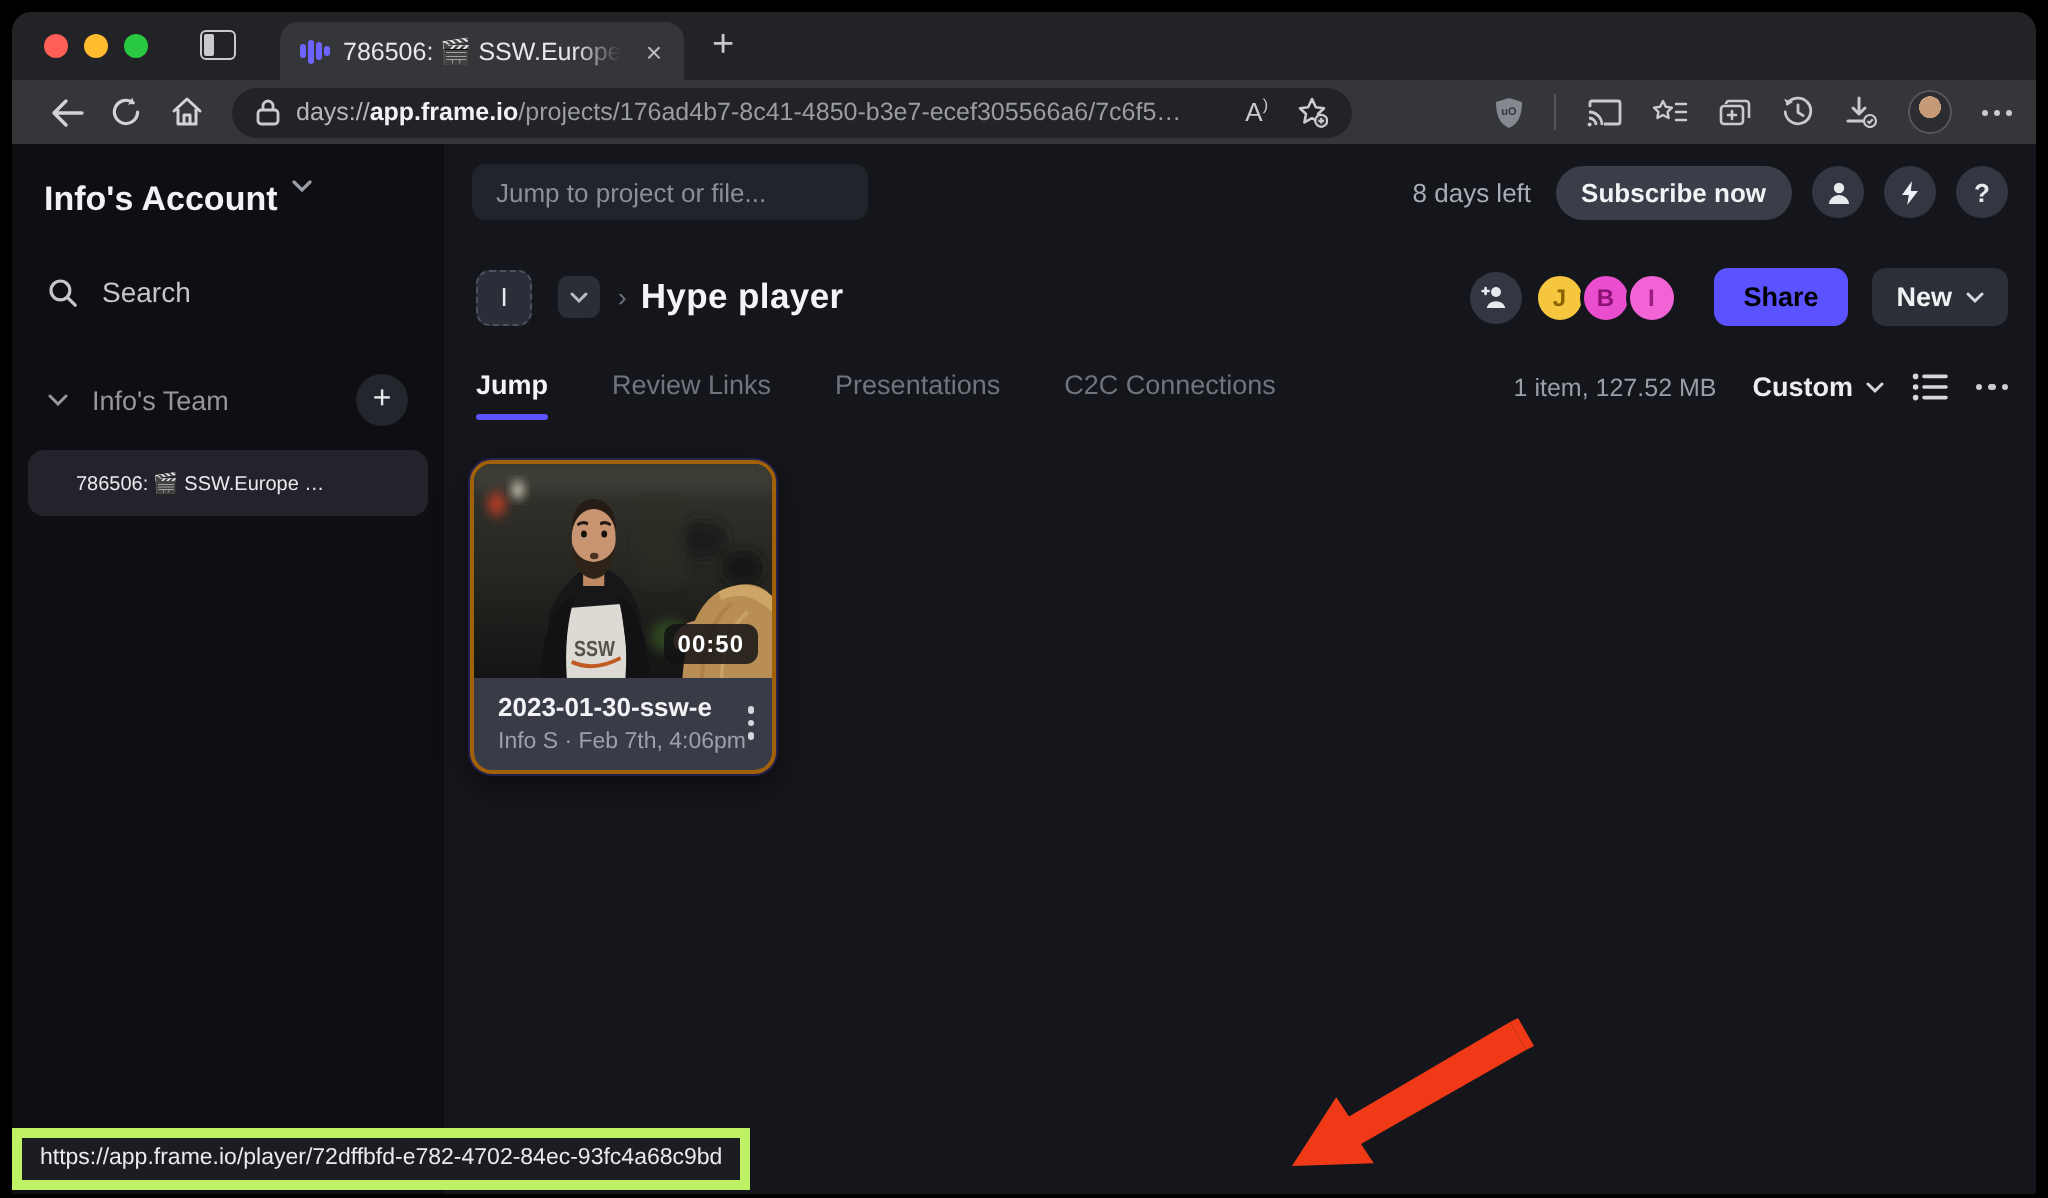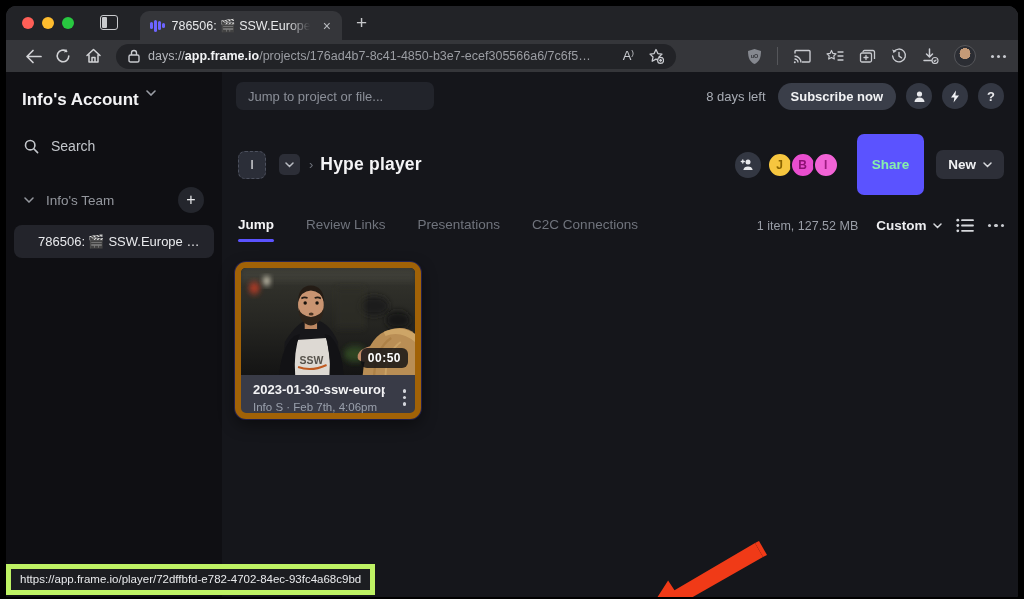--- a/index.html
+++ b/index.html
@@ -44,21 +44,21 @@
   .app { flex:1; display:flex; min-height:0; position:relative; }
 
   
   .sidebar { width:216px; background:#0f0f13; flex:0 0 auto; padding-top:18px; position:relative; }
   .account { display:flex; gap:7px; padding:0 16px; color:#f2f2f4; font-size:17px; font-weight:bold; }
   .side-search { display:flex; align-items:flex-end; gap:12px; padding:0 18px; margin-top:28px; color:#c3c6cb; font-size:14px; }
   .team-row { display:flex; align-items:center; gap:12px; padding:0 18px; margin-top:33px; color:#94979e; font-size:13.5px; }
   .plus-circle { margin-left:auto; width:26px; height:26px; border-radius:50%; background:#24262d; color:#e8e9ec;
                  display:flex; align-items:center; justify-content:center; font-size:16px; }
   .side-item { margin:12px 8px 0; height:33px; background:#23242b; border-radius:8px; display:flex; align-items:center;
-               padding:0 12px 0 24px; color:#e9eaed; font-size:13px; white-space:nowrap; overflow:hidden; }
+               padding:0 12px 0 24px; color:#e9eaed; font-size:10px; white-space:nowrap; overflow:hidden; }
 
   
   .main { flex:1; background:#15161b; position:relative; min-width:0; }
   .hdr-row { display:flex; align-items:center; padding:10px 14px 0 14px; }
   .jump { width:198px; height:28px; background:#22242b; border:none; border-radius:7px; color:#8b8f98;
           font-size:13px; padding:0 12px; font-family:"Liberation Sans",sans-serif; outline:none; }
   .jump::placeholder { color:#8b8f98; }
   .hdr-right { margin-left:auto; display:flex; align-items:center; gap:10px; }
   .trial { color:#a8acb4; font-size:13px; margin-right:2px; }
   .subscribe { background:#3a3e49; color:#f2f3f5; font-size:13px; font-weight:bold; border-radius:14px; padding:6px 13px; }
@@ -69,35 +69,35 @@
   .proj-avatar { width:28px; height:28px; border-radius:7px; background:#2b2e38; border:1px dashed #4d515e;
                  color:#e8e9ec; font-size:13px; display:flex; align-items:center; justify-content:center; }
   .proj-chev { width:21px; height:21px; border-radius:5px; background:#2c2e37; margin-left:13px;
                display:flex; align-items:center; justify-content:center; }
   .crumb-sep { color:#6e727b; font-size:13px; margin:0 7px 0 9px; }
   .proj-title { color:#f4f4f6; font-size:17.5px; font-weight:bold; letter-spacing:.2px; }
   .proj-right { margin-left:auto; display:flex; align-items:center; }
   .member { width:26px; height:26px; border-radius:50%; display:flex; align-items:center; justify-content:center;
             font-size:12px; font-weight:bold; margin-left:-3px; border:2px solid #15161b; }
   .m-j { background:#f6c63f; color:#8a6400; } .m-b { background:#e94ecf; color:#8d1073; } .m-i { background:#f263d6; color:#9c1d80; }
-  .share-btn { background:#5b53ff; color:#86efac; font-size:13.5px; font-weight:bold; border-radius:7px;
-               padding:23px 15px; margin-left:18px; }
+  .share-btn { background:#5b53ff; color:#000000; font-size:13.5px; font-weight:bold; border-radius:7px;
+               padding:7px 15px; margin-left:18px; }
   .new-btn { background:#2d2f38; color:#f0f1f3; font-size:13.5px; font-weight:bold; border-radius:7px;
              padding:7px 12px; margin-left:12px; display:flex; align-items:center; gap:7px; }
 
   .tabs-row { display:flex; align-items:center; padding:22px 14px 0 16px; }
   .ftab { font-size:13.5px; color:#70747d; margin-right:32px; padding-bottom:10px; position:relative; }
   .ftab.active { color:#f4f4f6; font-weight:bold; }
   .ftab.active::after { content:""; position:absolute; left:0; right:0; bottom:0; height:3px; border-radius:2px; background:#5b53ff; }
   .tabs-right { margin-left:auto; display:flex; align-items:center; gap:14px; padding-bottom:8px; }
   .summary { color:#9a9ea7; font-size:12.5px;margin-left:14px; }
   .custom { color:#ecedf0; font-size:13.5px; font-weight:bold; display:flex; align-items:center; gap:6px; margin-left:4px; }
 
   .content { position:relative; height:100%; }
-  .card { position:absolute; left:13px; top:20px; width:186px; height:157px; border:6px solid #a16207;
+  .card { position:absolute; left:13px; top:20px; width:153px; height:157px; border:2px solid #a16207;
           border-radius:11px; overflow:hidden; background:#393b47;
           box-shadow:0 0 0 1px rgba(94,85,242,.25), 0 6px 16px rgba(0,0,0,.45); }
   .thumb { position:relative; height:107px; background:#23231f; }
   .thumb svg { display:block; width:100%; height:100%; }
   .duration { position:absolute; right:7px; bottom:7px; background:rgba(16,16,20,.82); color:#fff;
               font-size:12px; font-weight:bold; border-radius:6px; padding:3px 7px; letter-spacing:.5px; }
   .card-meta { padding:7px 30px 0 12px; position:relative; height:50px; }
   .card-title { color:#f3f3f5; font-size:13px; font-weight:bold; white-space:nowrap; overflow:hidden; }
   .card-sub { color:#9aa0ac; font-size:11.5px; margin-top:4px; white-space:nowrap; }
   .kebab { position:absolute; right:9px; top:14px; display:flex; flex-direction:column; gap:3px; }

